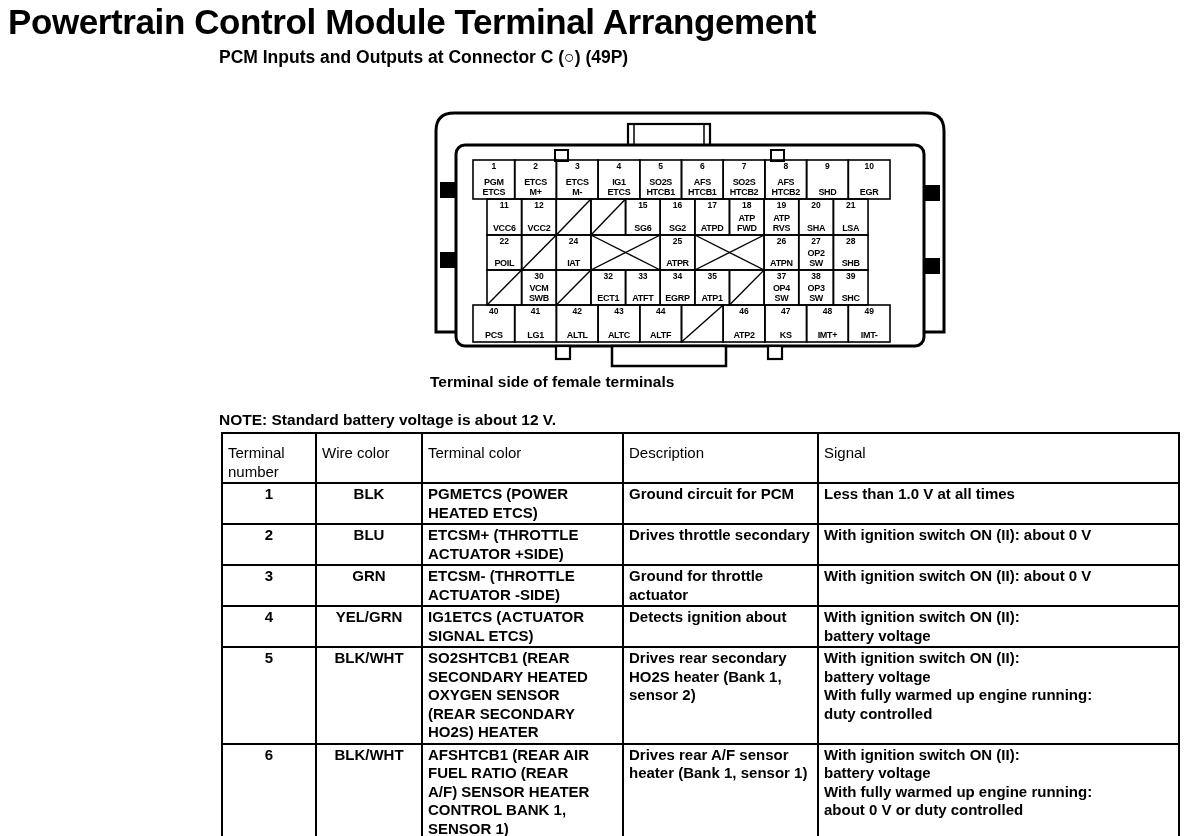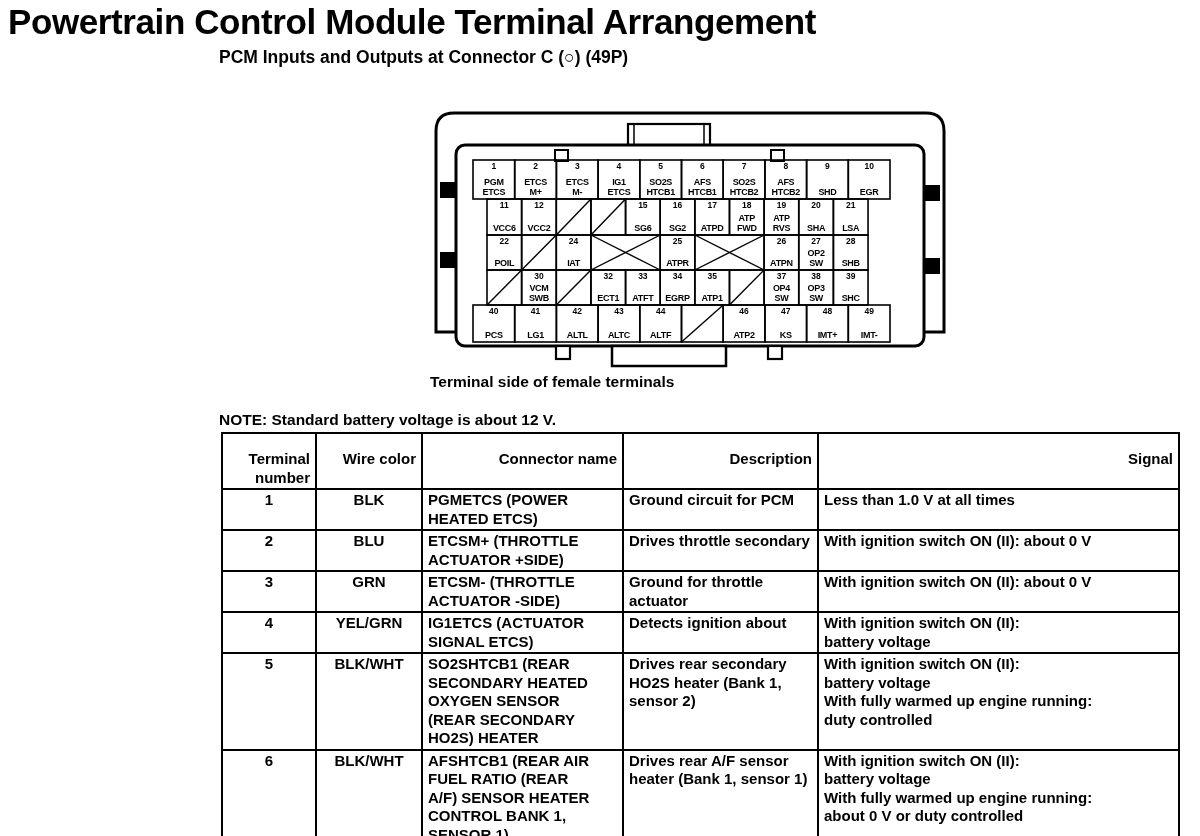--- a/index.html
+++ b/index.html
@@ -28,21 +28,21 @@
     font-family:"Liberation Sans",sans-serif;}
   table.terminal-table{
     position:absolute;left:221px;top:432px;width:957px;
     border-collapse:collapse;table-layout:fixed;
     font-size:15px;font-weight:600;line-height:18.5px;color:#000;
   }
   .terminal-table th,.terminal-table td{
     border:2px solid #000;vertical-align:top;padding:1px 5px;
     overflow:hidden;
   }
-  .terminal-table th{font-weight:700;text-align:right;padding-top:16px;white-space:pre-line}
+  .terminal-table th{font-weight:400;text-align:left;padding-top:10px;white-space:pre-line}
   .terminal-table td{white-space:pre-line}
   .terminal-table td.c-num,.terminal-table td.c-wire{text-align:center}
 </style>
 </head>
 <body>
 
 <div class="page-title">Powertrain Control Module Terminal Arrangement</div>
 <div class="subtitle">PCM Inputs and Outputs at Connector C (○) (49P)</div>
 
 <svg id="connector-svg" viewBox="0 0 540 270">
@@ -234,21 +234,21 @@
     <col style="width:94px">
       <col style="width:106px">
       <col style="width:201px">
     <col style="width:195px">
       <col style="width:361px">
   </colgroup>
   <thead>
     <tr>
       <th>Terminal number</th>
       <th>Wire color</th>
-      <th>Connector name</th>
+      <th>Terminal color</th>
       <th>Description</th>
       <th>Signal</th>
     </tr>
   </thead>
   <tbody id="table-body">
       <tr>
         <td class="c-num">1</td>
         <td class="c-wire">BLK</td>
         <td class="c-name">PGMETCS (POWER
 HEATED ETCS)</td>

